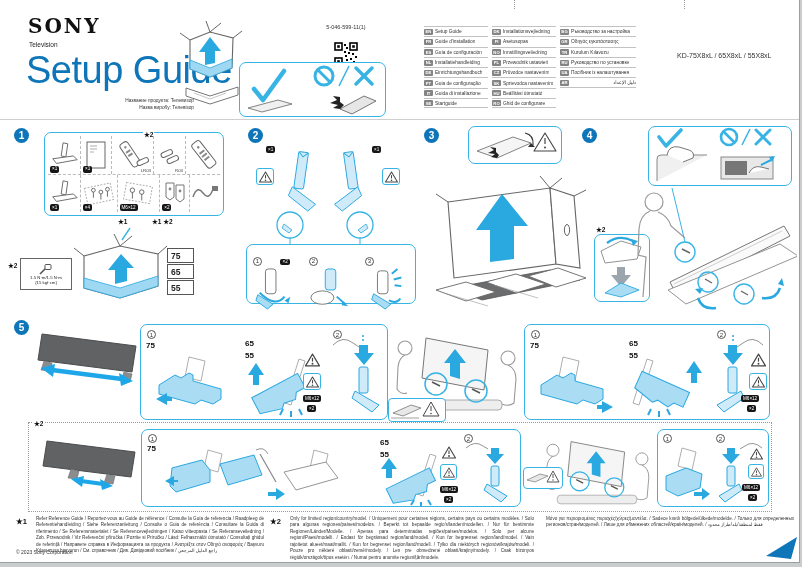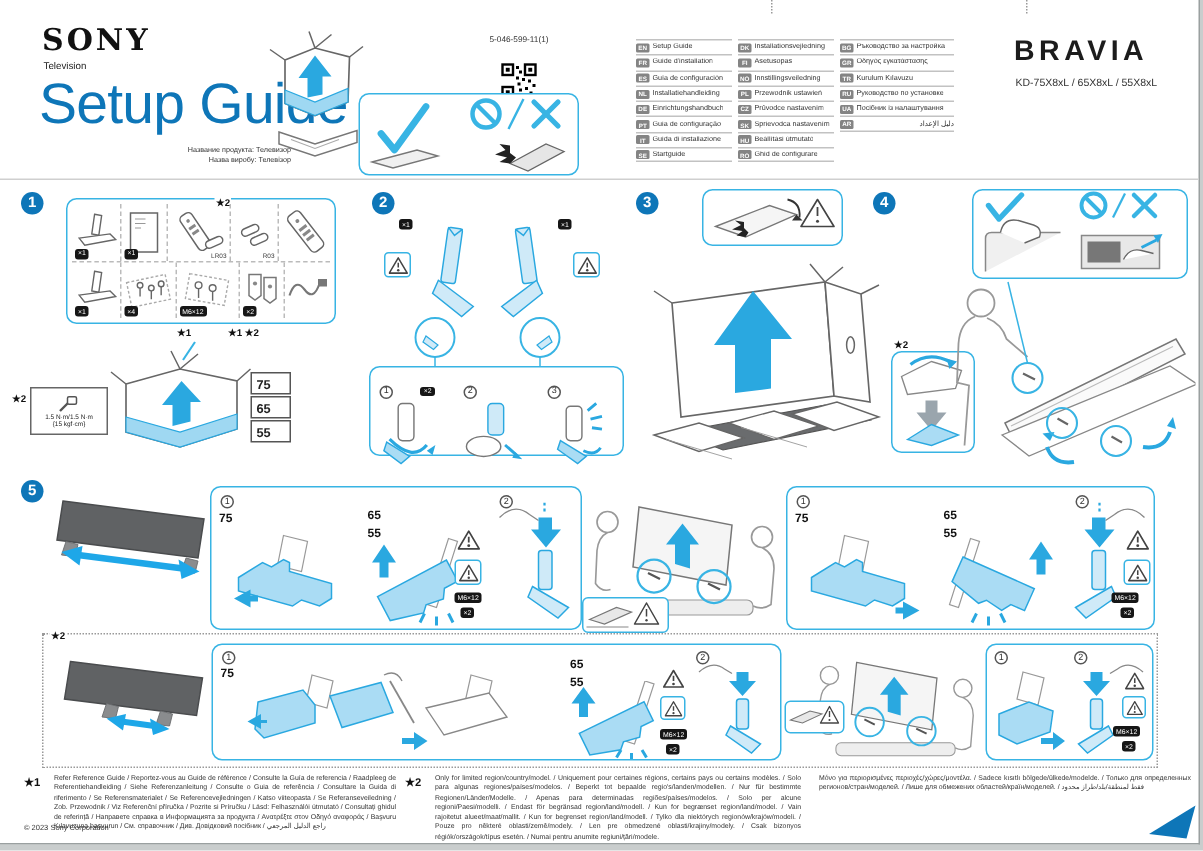--- a/index.html
+++ b/index.html
@@ -194,21 +194,20 @@
     <div class="lang-row">
         <span class="lang-badge">UA</span>
         <span class="lang-label">Посібник із налаштування</span>
       </div>
     <div class="lang-row">
         <span class="lang-badge">AR</span>
         <span class="lang-label rtl">دليل الإعداد</span>
       </div>
   </div>
 
-  <div class="abs" style="left:676px;top:24px;font-size:19px;font-weight:600;letter-spacing:3px;color:#1c1c1c">BRAVIA</div>
   <div class="abs" style="left:677px;top:52px;font-size:7px;color:#333">KD-75X8xL / 65X8xL / 55X8xL</div>
 
   <div class="abs" style="left:0;top:119px;width:800px;border-top:1px solid #cfcfcf"></div>
 
   <div class="stepnum" style="left:14px;top:128px">1</div>
   <div class="panel" style="left:44px;top:132px;width:180px;height:84px">
     <span class="star abs" style="left:98px;top:-2px;background:#fff;padding:0 1px">★2</span>
     <div class="acc-grid">
       <div class="acc-row">
         <div class="acc-cell" style="width:33px">

